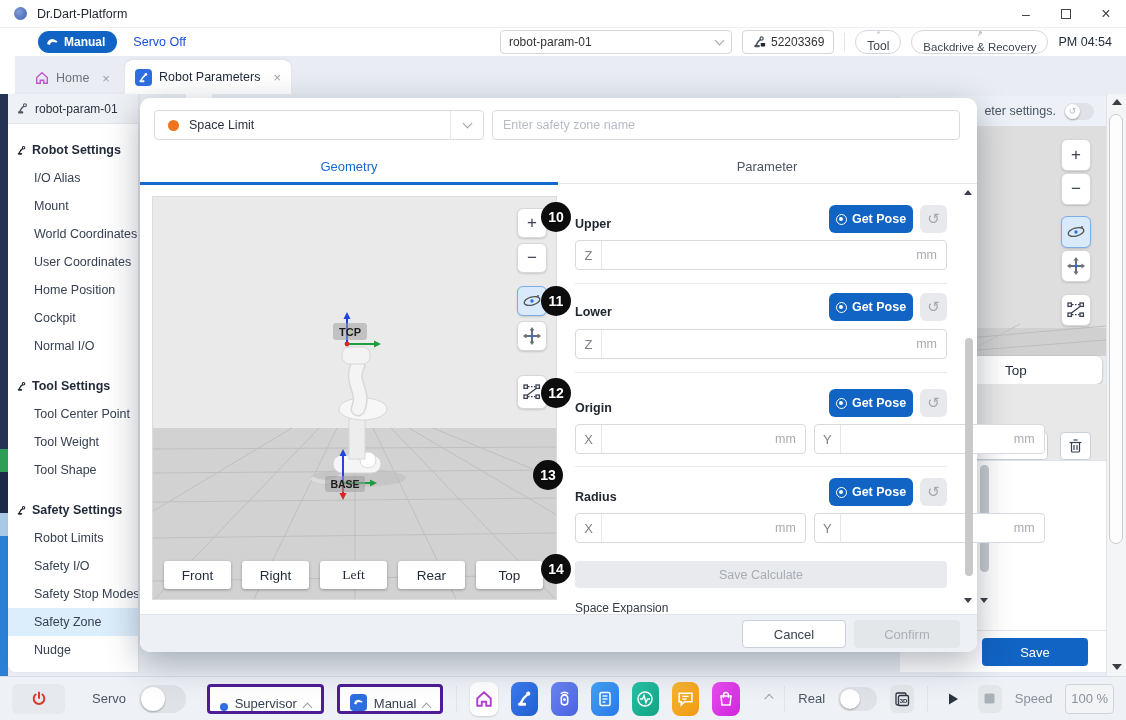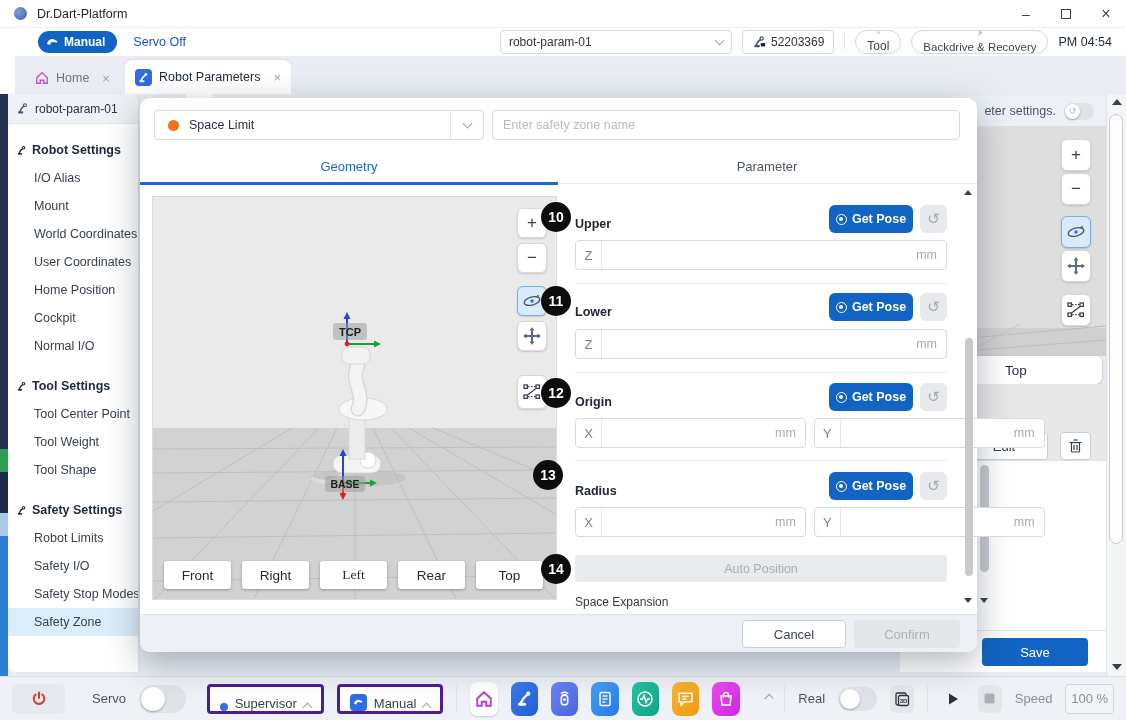--- a/index.html
+++ b/index.html
@@ -242,20 +242,21 @@
         <circle cx="11" cy="4" r="1.8" fill="none" stroke="#1f2937" stroke-width="1.6"></circle>
         <path d="M4.5 12 L7 7.5 L9.8 5" fill="none" stroke="#1f2937" stroke-width="2"></path>
         <rect x="2.5" y="11.5" width="6.5" height="2.6" rx="1.2" fill="#1f2937"></rect>
       </svg>
     <span>Safety Settings</span>
   </div>
   <div class="sb-item">Robot Limits</div>
   <div class="sb-item">Safety I/O</div>
   <div class="sb-item">Safety Stop Modes</div>
   <div class="sb-item selected">Safety Zone</div>
+  <div class="sb-item">Nudge</div>
 </div>
 
 <div class="note-strip">
   <span>eter settings.</span>
   <span class="toggle" style="width:30px;height:17px;">
     <span class="knob" style="left:1px;top:1px;width:15px;height:15px;font-size:9px;">↺</span>
   </span>
 </div>
 <div class="bg-viewport">
   <div class="bg-floor"></div>
@@ -479,21 +480,21 @@
       </span>
     </div>
     <div class="fieldrow" style="margin-top:8px;">
       <div class="field">
         <span class="f-axis">Z</span>
         <input class="f-input" style="">
         <span class="f-unit">mm</span>
       </div>
     </div>
     <div class="divline" style="margin-top:13px;"></div>
-    <div class="frow" style="margin-top:10px;">
+    <div class="frow" style="margin-top:16px;">
       <span class="flabel">Origin</span>
       <span class="fbtns">
         <span class="getpose">
             <span class="gp-icon"></span>
             <span>Get Pose</span>
           </span>
         <span class="resetbtn">↺</span>
       </span>
     </div>
     <div class="fieldrow" style="margin-top:7px;">
@@ -525,21 +526,21 @@
         <input class="f-input" style="">
         <span class="f-unit">mm</span>
       </div>
       <div class="field">
         <span class="f-axis">Y</span>
         <input class="f-input" style="">
         <span class="f-unit">mm</span>
       </div>
     </div>
     <div class="autocalc" style="margin-top:18px;">
-        <span>Auto Position</span>
+        <span>Save Calculate</span>
       </div>
     <div class="space-exp" style="margin-top:13px;">Space Expansion</div>
   </div>
 
   <div class="dlg-scroll">
     <div class="abs" style="left:2px;top:0;">
         <div class="tri-up" style="border-left-width:4px;border-right-width:4px;border-bottom-width:5px;"></div>
       </div>
     <div class="dlg-thumb"></div>
     <div class="abs" style="left:2px;top:408px;">

